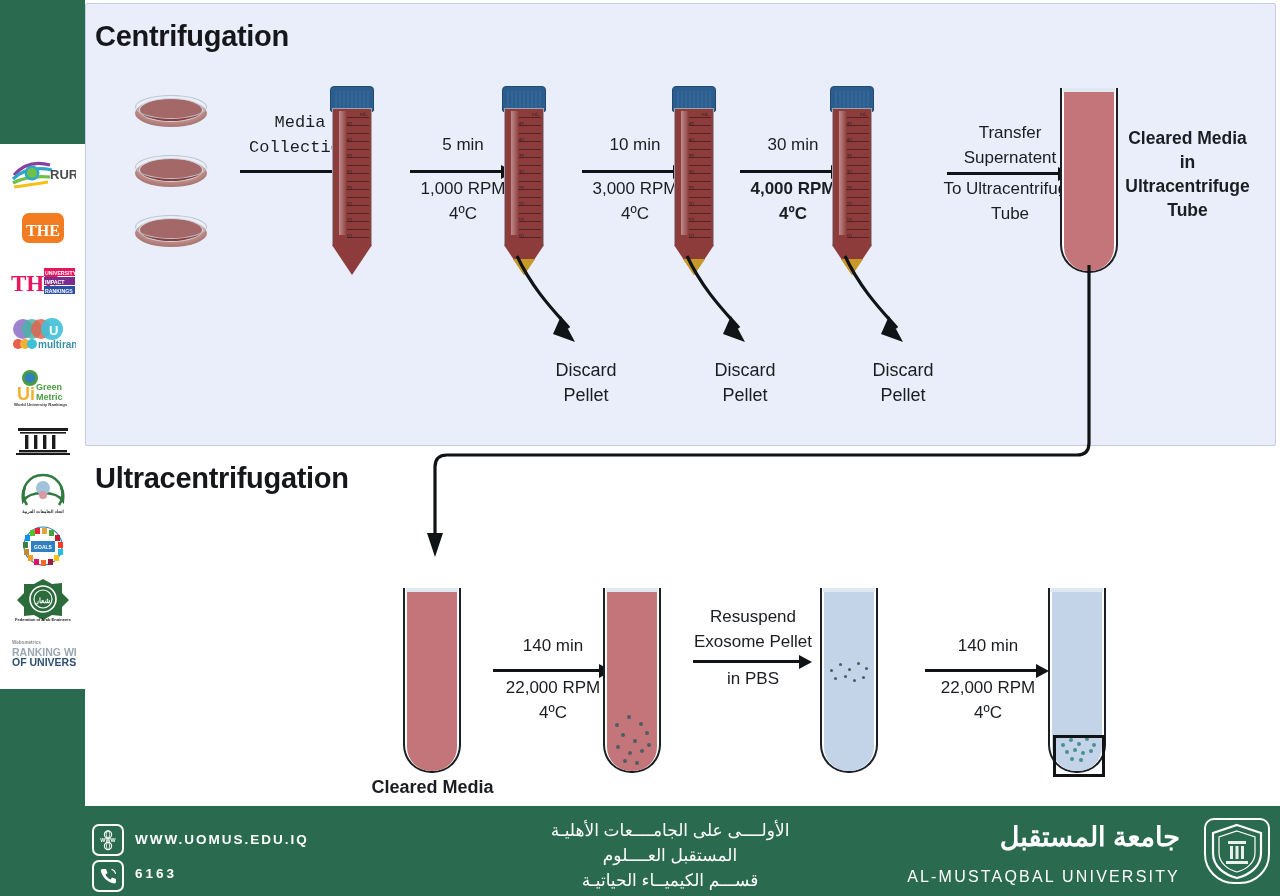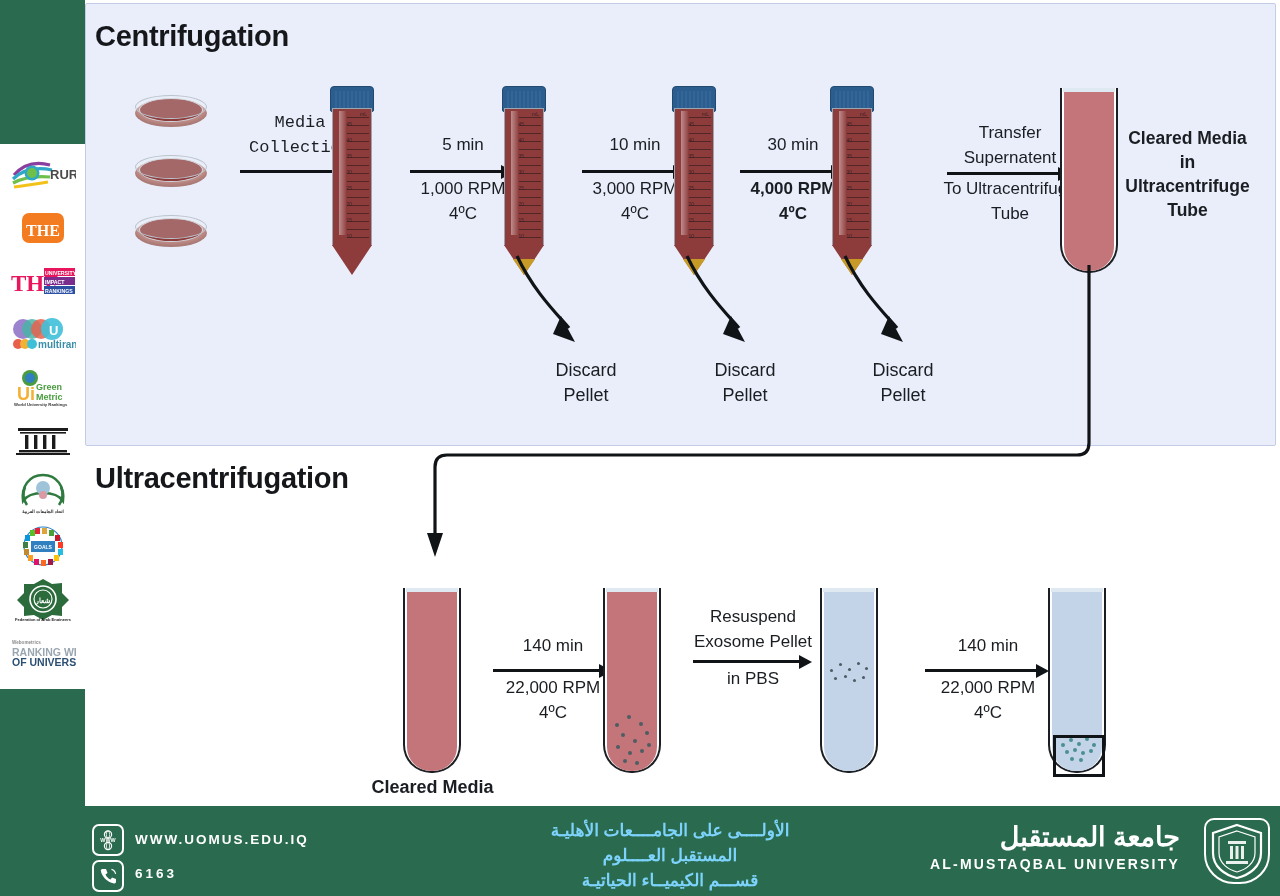--- a/index.html
+++ b/index.html
@@ -200,29 +200,29 @@
   .foot-badge {
     position:absolute; left:7px; width:32px; height:32px;
     border:2px solid #ffffff; border-radius:7px;
     display:flex; align-items:center; justify-content:center;
     color:#fff; font-size:9px; font-weight:bold;
   }
   #badge-www { top:18px; }
   #badge-phone { top:54px; }
   #foot-arabic {
     position:absolute; left:330px; top:12px; width:510px;
-    text-align:center; color:#7dd3fc; font-weight:bold;
+    text-align:center; color:#ffffff; font-weight:normal;
     font-size:17px; line-height:25px; direction:rtl;
   }
   #foot-brand {
     position:absolute; right:100px; top:14px; width:290px;
     text-align:right; color:#ffffff;
   }
   #brand-ar { font-size:27px; font-weight:bold; direction:rtl; line-height:34px; }
-  #brand-en { font-size:14px; font-weight:bold; letter-spacing:2.2px; margin-top:2px; }
+  #brand-en { font-size:16px; font-weight:normal; letter-spacing:2.2px; margin-top:14px; }
   #brand-shield {
     position:absolute; right:10px; top:12px; width:66px; height:66px;
     border:2.5px solid #ffffff; border-radius:10px 10px 30px 30px;
     display:flex; align-items:center; justify-content:center;
     color:#ffffff; font-size:9px; font-weight:bold; text-align:center;
   }
 </style>
 </head>
 <body>
 

